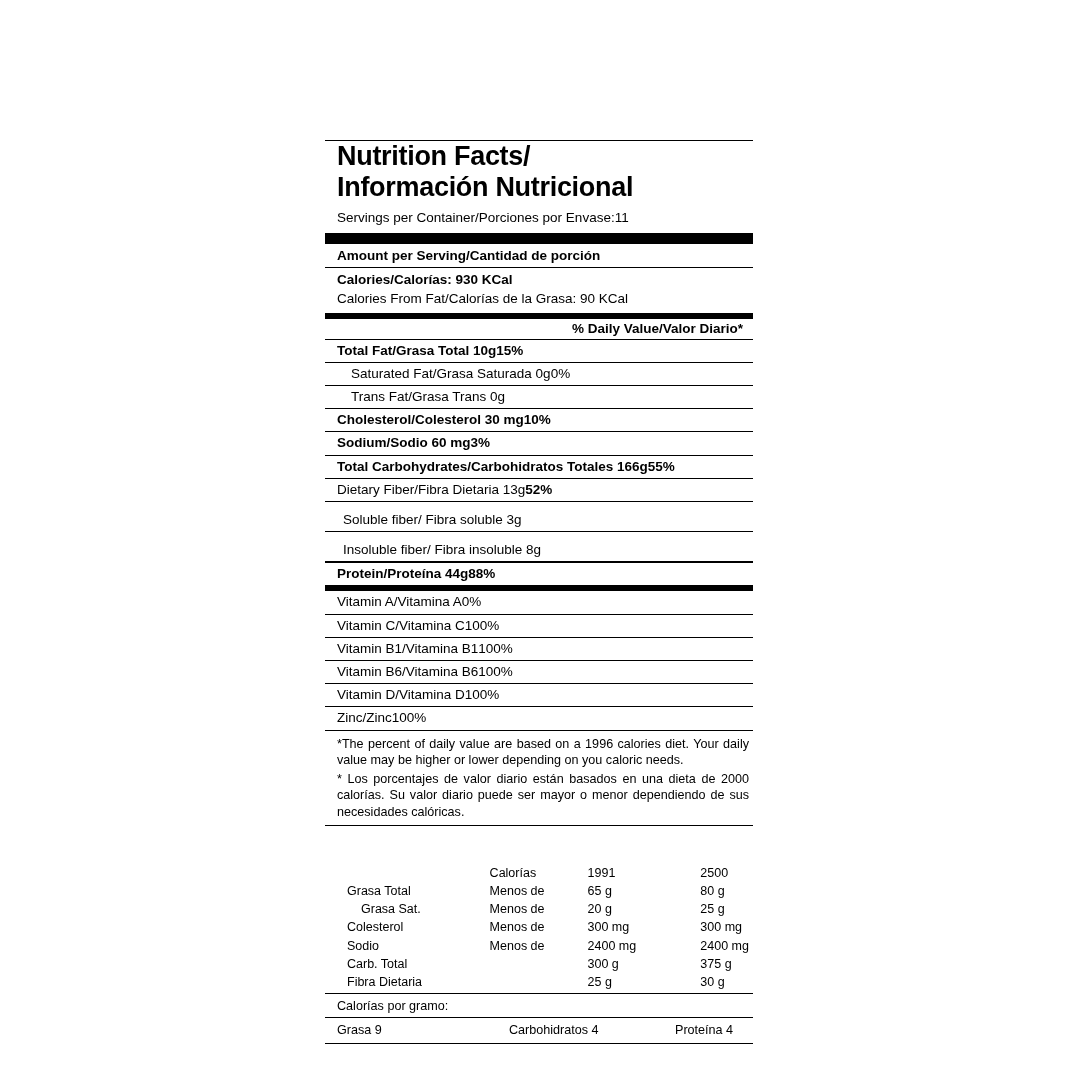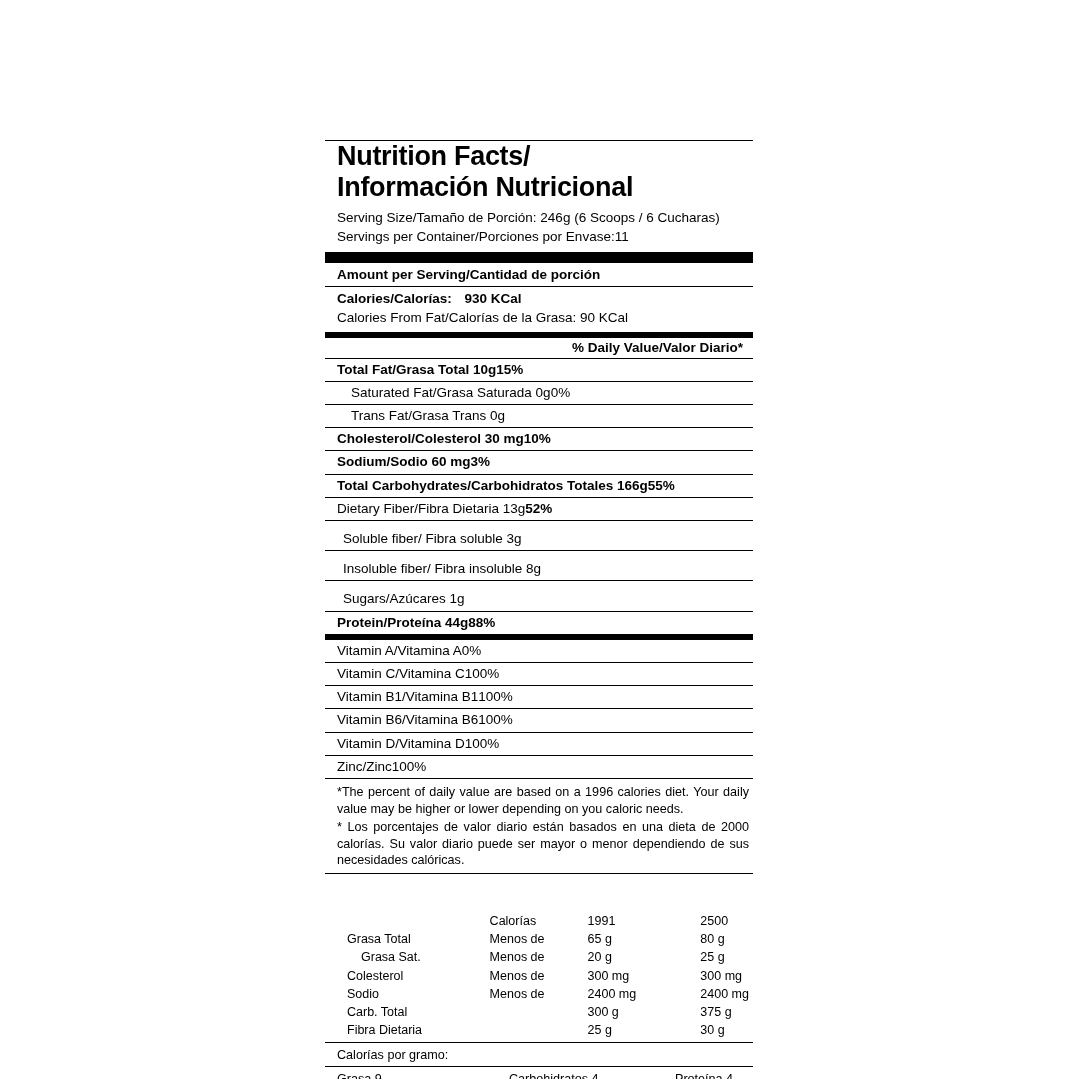--- a/index.html
+++ b/index.html
@@ -69,21 +69,21 @@
   .amount-row {
     font-size: 13.5px;
     font-weight: bold;
     padding: 4px 0 4px 12px;
   }
   .cal-block {
     padding: 3px 0 4px 12px;
     font-size: 13.5px;
     line-height: 1.4;
   }
-  .cal-block .kcal { font-weight: bold; margin-left: 9px; }
+  .cal-block .kcal { font-weight: bold; }
   .dv-header {
     text-align: right;
     font-size: 13.5px;
     font-weight: bold;
     padding: 2px 10px 3px 0;
   }
 
   .vitamins .row { padding-top: 3px; padding-bottom: 3px; }
   .vitamins .dv { min-width: 52px; }
 
@@ -131,21 +131,20 @@
 
 <div class="panel">
 
   <div class="rule-thin"></div>
 
   <h1 class="title">
     <span>Nutrition Facts/</span>
     <span class="line2">Información Nutricional</span>
   </h1>
 
-  <div class="serving">Serving Size/Tamaño de Porción: 246g (6 Scoops / 6 Cucharas)</div>
   <div class="serving">Servings per Container/Porciones por Envase:11</div>
 
   <div class="rule-thick"></div>
 
   <div class="amount-row">Amount per Serving/Cantidad de porción</div>
 
   <div class="rule-thin"></div>
 
   <div class="cal-block">
     <div>
@@ -209,24 +208,20 @@
       <span class="dv"></span>
     </div>
     <div class="rule-thin"></div>
 
     <div class="row indent-small">
       <span>Insoluble fiber/ Fibra insoluble 8g</span>
       <span class="dv"></span>
     </div>
     <div class="rule-thin"></div>
 
-    <div class="row indent-small">
-      <span>Sugars/Azúcares 1g</span>
-      <span class="dv"></span>
-    </div>
     <div class="rule-thin"></div>
 
     <div class="row bold">
       <span>Protein/Proteína 44g</span>
       <span class="dv">88%</span>
     </div>
   </div>
 
   <div class="rule-med"></div>
 

